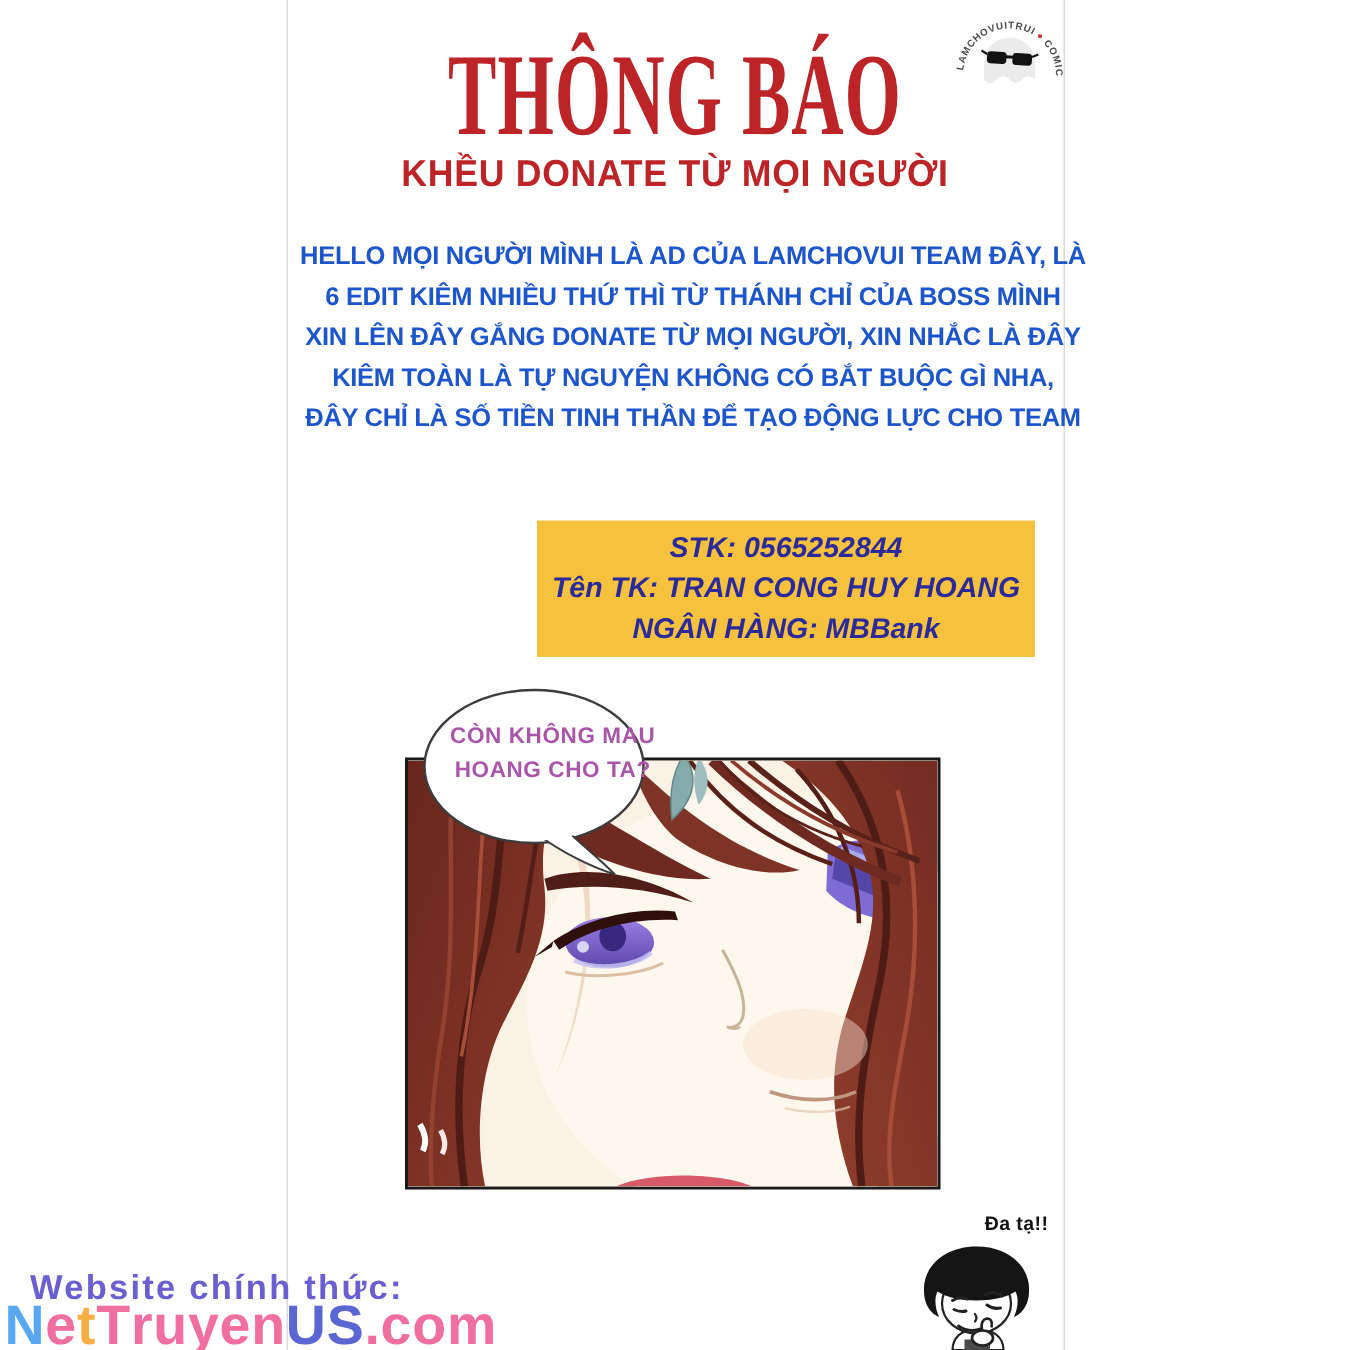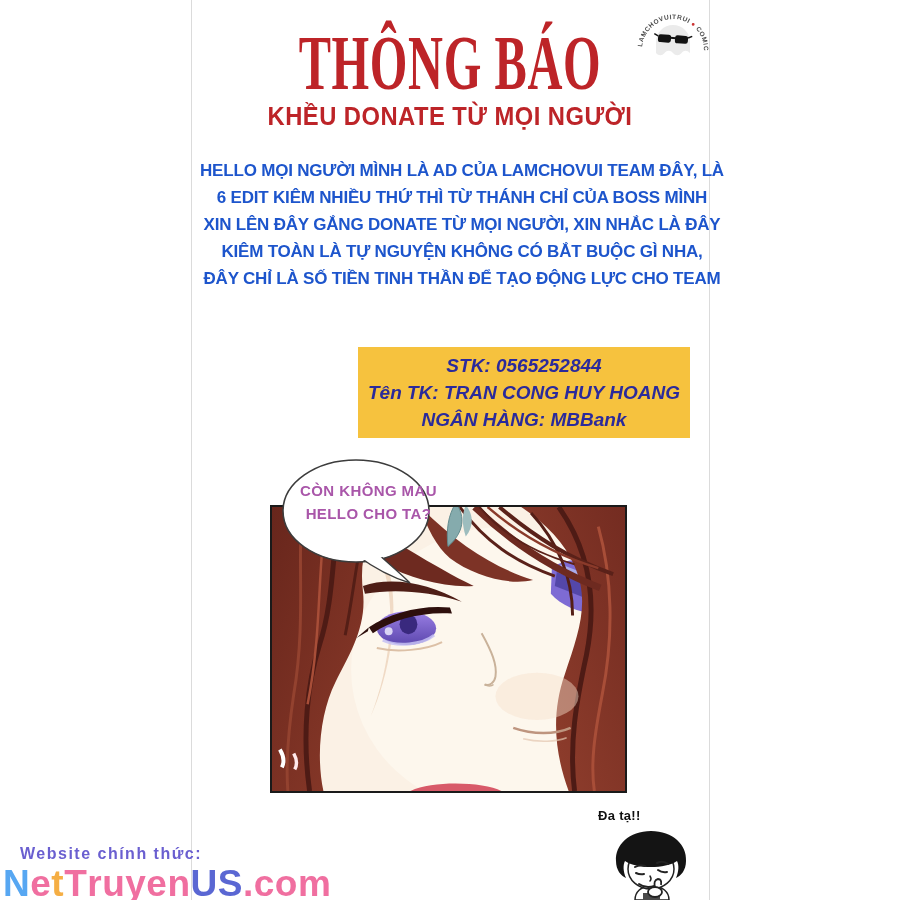--- a/index.html
+++ b/index.html
@@ -32,25 +32,25 @@
          border:2px solid #1a1a1a;box-sizing:border-box;background:#fbf1e5;overflow:hidden;}
   .panel svg{display:block;width:100%;height:100%;}
 
   .bubble-svg{position:absolute;left:272px;top:452px;width:170px;height:145px;}
   .bubble-text{position:absolute;left:284px;top:479px;width:145px;text-align:center;
          font-weight:bold;font-size:15px;line-height:23px;color:var(--bubble-purple,#a956a9);
          letter-spacing:0.4px;margin-left:12px;}
 
   .logo{position:absolute;left:633px;top:2px;width:78px;height:72px;}
 
-  .thanks{position:absolute;left:598px;top:808px;width:120px;text-align:left;
+  .thanks{position:absolute;left:579px;top:808px;width:120px;text-align:right;
          font-weight:bold;font-size:13px;letter-spacing:0.3px;color:var(--thanks-black,#111);}
   .meme{position:absolute;left:605px;top:826px;width:92px;height:74px;}
 
-  .wm-label{position:absolute;left:20px;top:845px;font-weight:bold;font-size:16px;
+  .wm-label{position:absolute;left:20px;top:845px;font-weight:bold;font-size:23px;
          letter-spacing:1.5px;color:var(--watermark-purple,#6a5fd0);}
   .wm-site{position:absolute;left:3px;top:863px;font-weight:bold;font-size:37px;
          letter-spacing:0.5px;}
   .wm-site span{display:inline-block;}
 </style>
 </head>
 <body>
 
 <div class="stage">
 
@@ -173,21 +173,21 @@
     </svg>
   </div>
 
   <svg class="bubble-svg" viewBox="0 0 170 145">
     <ellipse cx="84" cy="59" rx="73" ry="51" fill="#FFFFFF" stroke="#3C3C3C" stroke-width="1.6"></ellipse>
     <path d="M86,104 C102,116 122,126 138,131 C126,119 112,108 100,96 Z" fill="#FFFFFF" stroke="#3C3C3C" stroke-width="1.4"></path>
     <ellipse cx="84" cy="59" rx="71.5" ry="49.5" fill="#FFFFFF"></ellipse>
   </svg>
   <div class="bubble-text">
     <div>CÒN KHÔNG MAU</div>
-    <div>HELLO CHO TA?</div>
+    <div>HOANG CHO TA?</div>
   </div>
 
   <div class="thanks">Đa tạ!!</div>
   <svg class="meme" viewBox="0 0 92 74">
     <path d="M30,74 C30,66 36,60 46,60 C58,60 64,66 64,74 Z" fill="#FFFFFF" stroke="#222" stroke-width="1.5"></path>
     <rect x="38" y="67" width="17" height="7" fill="#4A4A4A"></rect>
     <ellipse cx="46" cy="43" rx="23" ry="20" fill="#FFFFFF" stroke="#222" stroke-width="1.5"></ellipse>
     <path d="M46,5 C24,5 10,19 11,35 C11,44 16,50 21,52 C18,45 18,39 20,35 C26,39 36,41 46,41 C56,41 66,39 72,35 C74,39 74,45 71,52 C76,50 81,44 81,35 C82,19 68,5 46,5 Z" fill="#141414"></path>
     <g stroke="#222" stroke-width="2" fill="none" stroke-linecap="round">
       <path d="M30,41 q5,-3 10,-1"></path>

